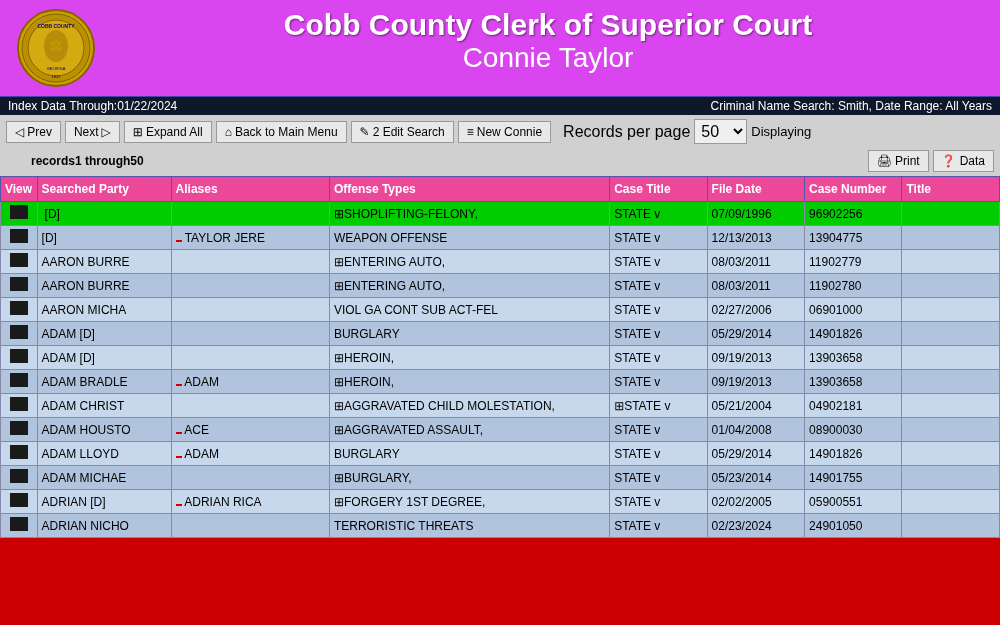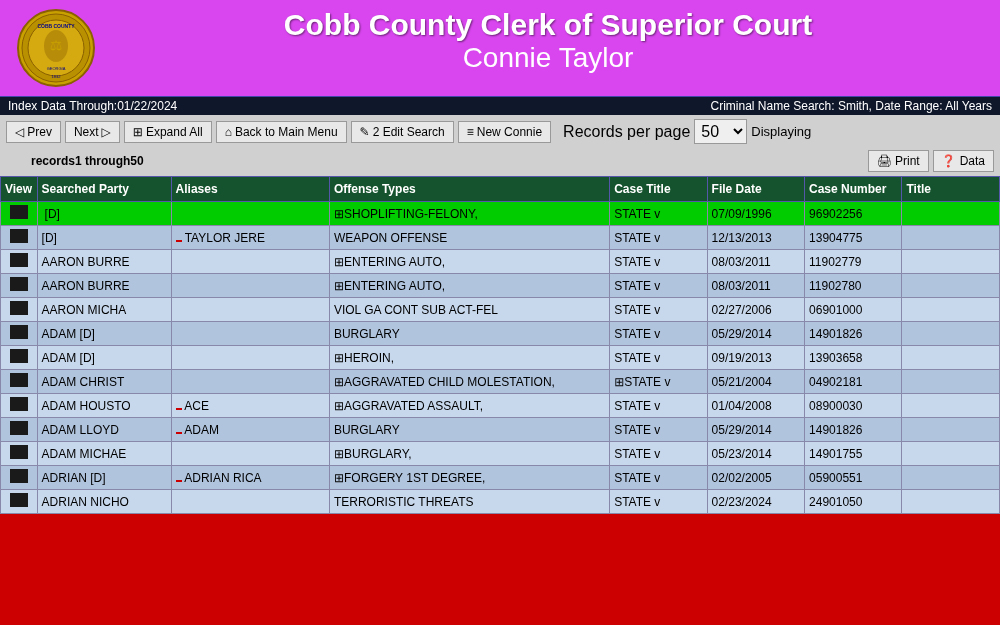--- a/index.html
+++ b/index.html
@@ -95,21 +95,21 @@
     
     .table-container {
       overflow-x: auto;
     }
     table {
       width: 100%;
       border-collapse: collapse;
       table-layout: fixed;
     }
     thead tr {
-      background: #14532d;
+      background: #ec4899;
       color: white;
     }
     thead th {
       padding: 5px 4px;
       font-size: 12px;
       font-weight: bold;
       text-align: left;
       border: 1px solid #5555aa;
       white-space: nowrap;
     }
@@ -320,20 +320,30 @@
           <td>ADAM  [D]</td>
           <td></td>
           <td>⊞HEROIN,</td>
           <td>STATE v</td>
           <td>09/19/2013</td>
           <td>13903658</td>
           <td></td>
         </tr>
         <tr>
           <td class="view-cell"><span class="view-btn"></span></td>
+          <td>ADAM BRADLE</td>
+          <td><span class="alias-red"></span> ADAM</td>
+          <td>⊞HEROIN,</td>
+          <td>STATE v</td>
+          <td>09/19/2013</td>
+          <td>13903658</td>
+          <td></td>
+        </tr>
+        <tr>
+          <td class="view-cell"><span class="view-btn"></span></td>
           <td>ADAM CHRIST</td>
           <td></td>
           <td>⊞AGGRAVATED CHILD MOLESTATION,</td>
           <td>⊞STATE v</td>
           <td>05/21/2004</td>
           <td>04902181</td>
           <td></td>
         </tr>
         <tr>
           <td class="view-cell"><span class="view-btn"></span></td>

